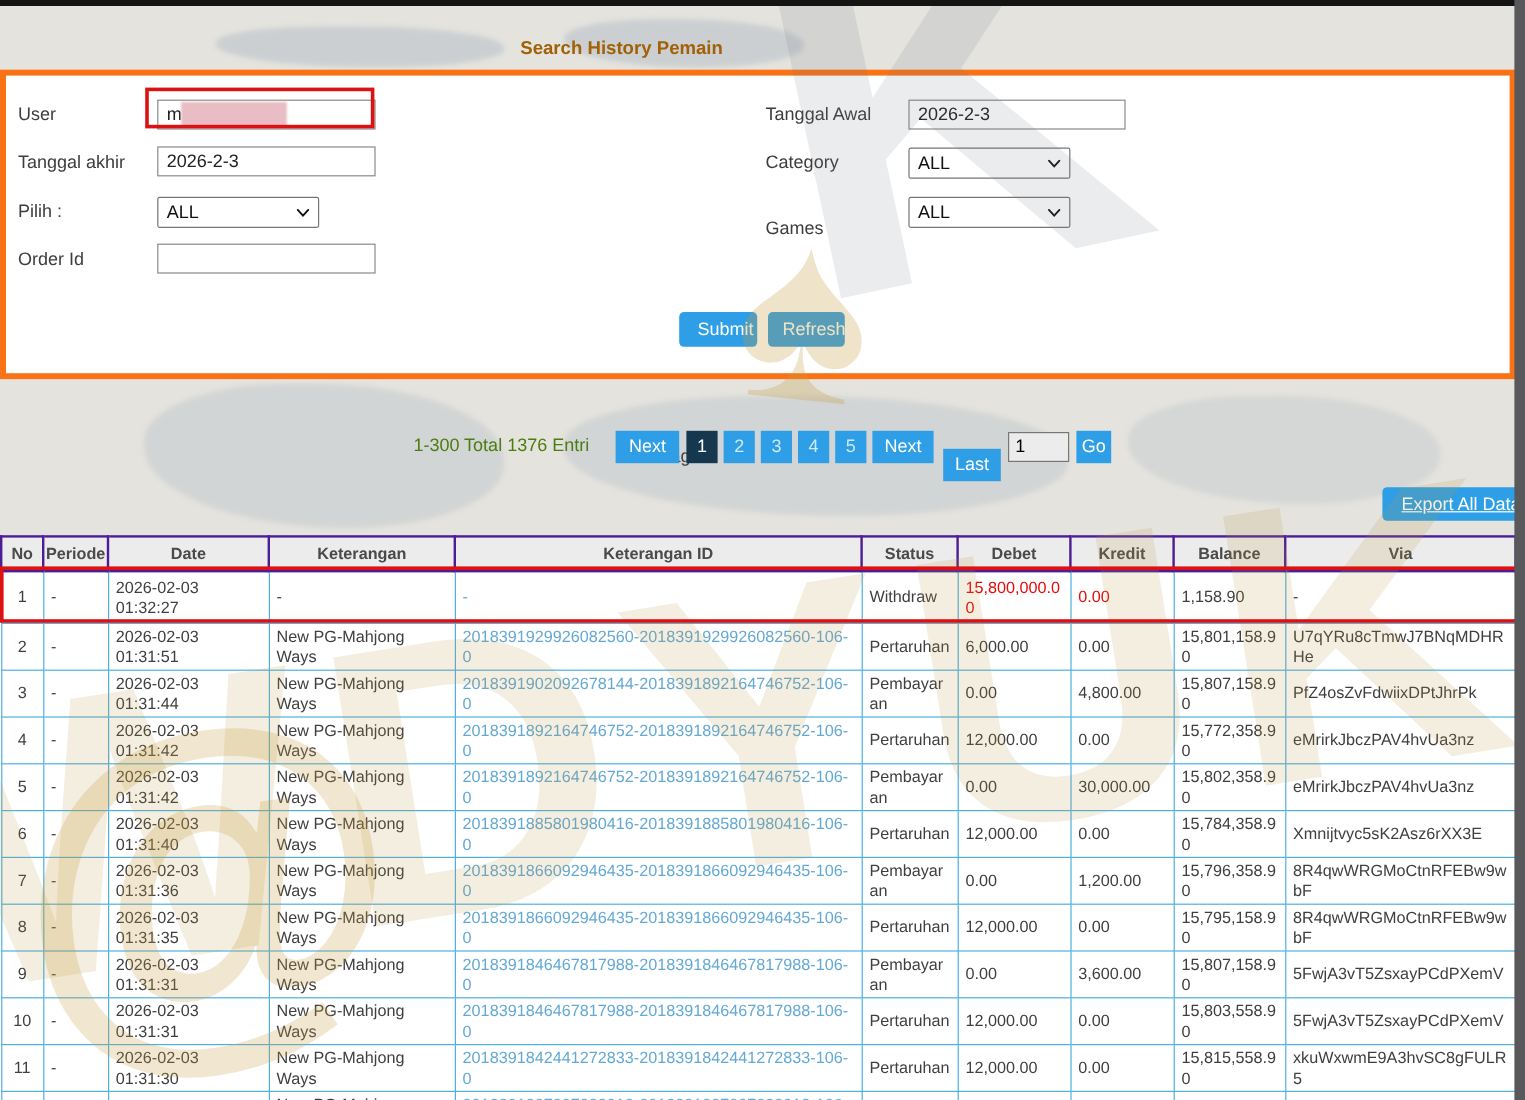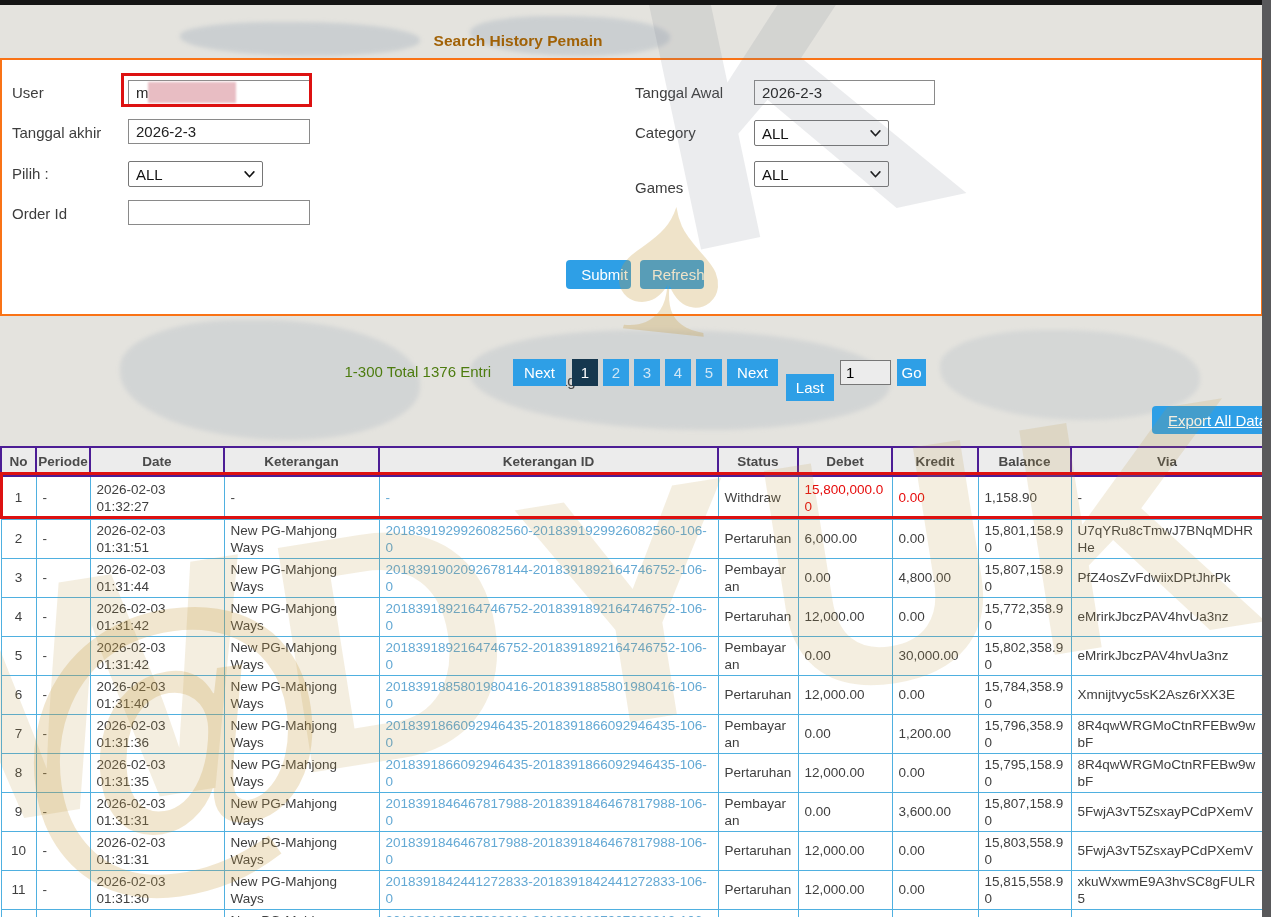--- a/index.html
+++ b/index.html
@@ -33,21 +33,21 @@
 
   
   .page-title {
     position:absolute; left:0; top:32px; width:1036px; text-align:center;
     font-size:15.5px; font-weight:bold; color:#a16207; z-index:2;
   }
 
   
   .form-panel {
     position:absolute; left:0; top:58px; width:1263px; height:258px;
-    background:#fff; border:2px solid #f97316; z-index:1;
+    background:#fff; border:5px solid #f97316; z-index:1;
   }
   .f-label { position:absolute; font-size:15px; color:#3d3d3d; z-index:2; }
   .f-input {
     position:absolute; height:25px; border:1px solid #8a8a8a; background:#fff;
     font-family:"Liberation Sans",sans-serif; font-size:15px; color:#222; padding:0 7px; z-index:2;
   }
   .f-select {
     position:absolute; height:26px; width:135px; border:1px solid #767676; background:#fff;
     display:flex; align-items:center; justify-content:space-between; padding:0 7px;
     font-size:15px; color:#111; z-index:2; cursor:default; border-radius:2px;

